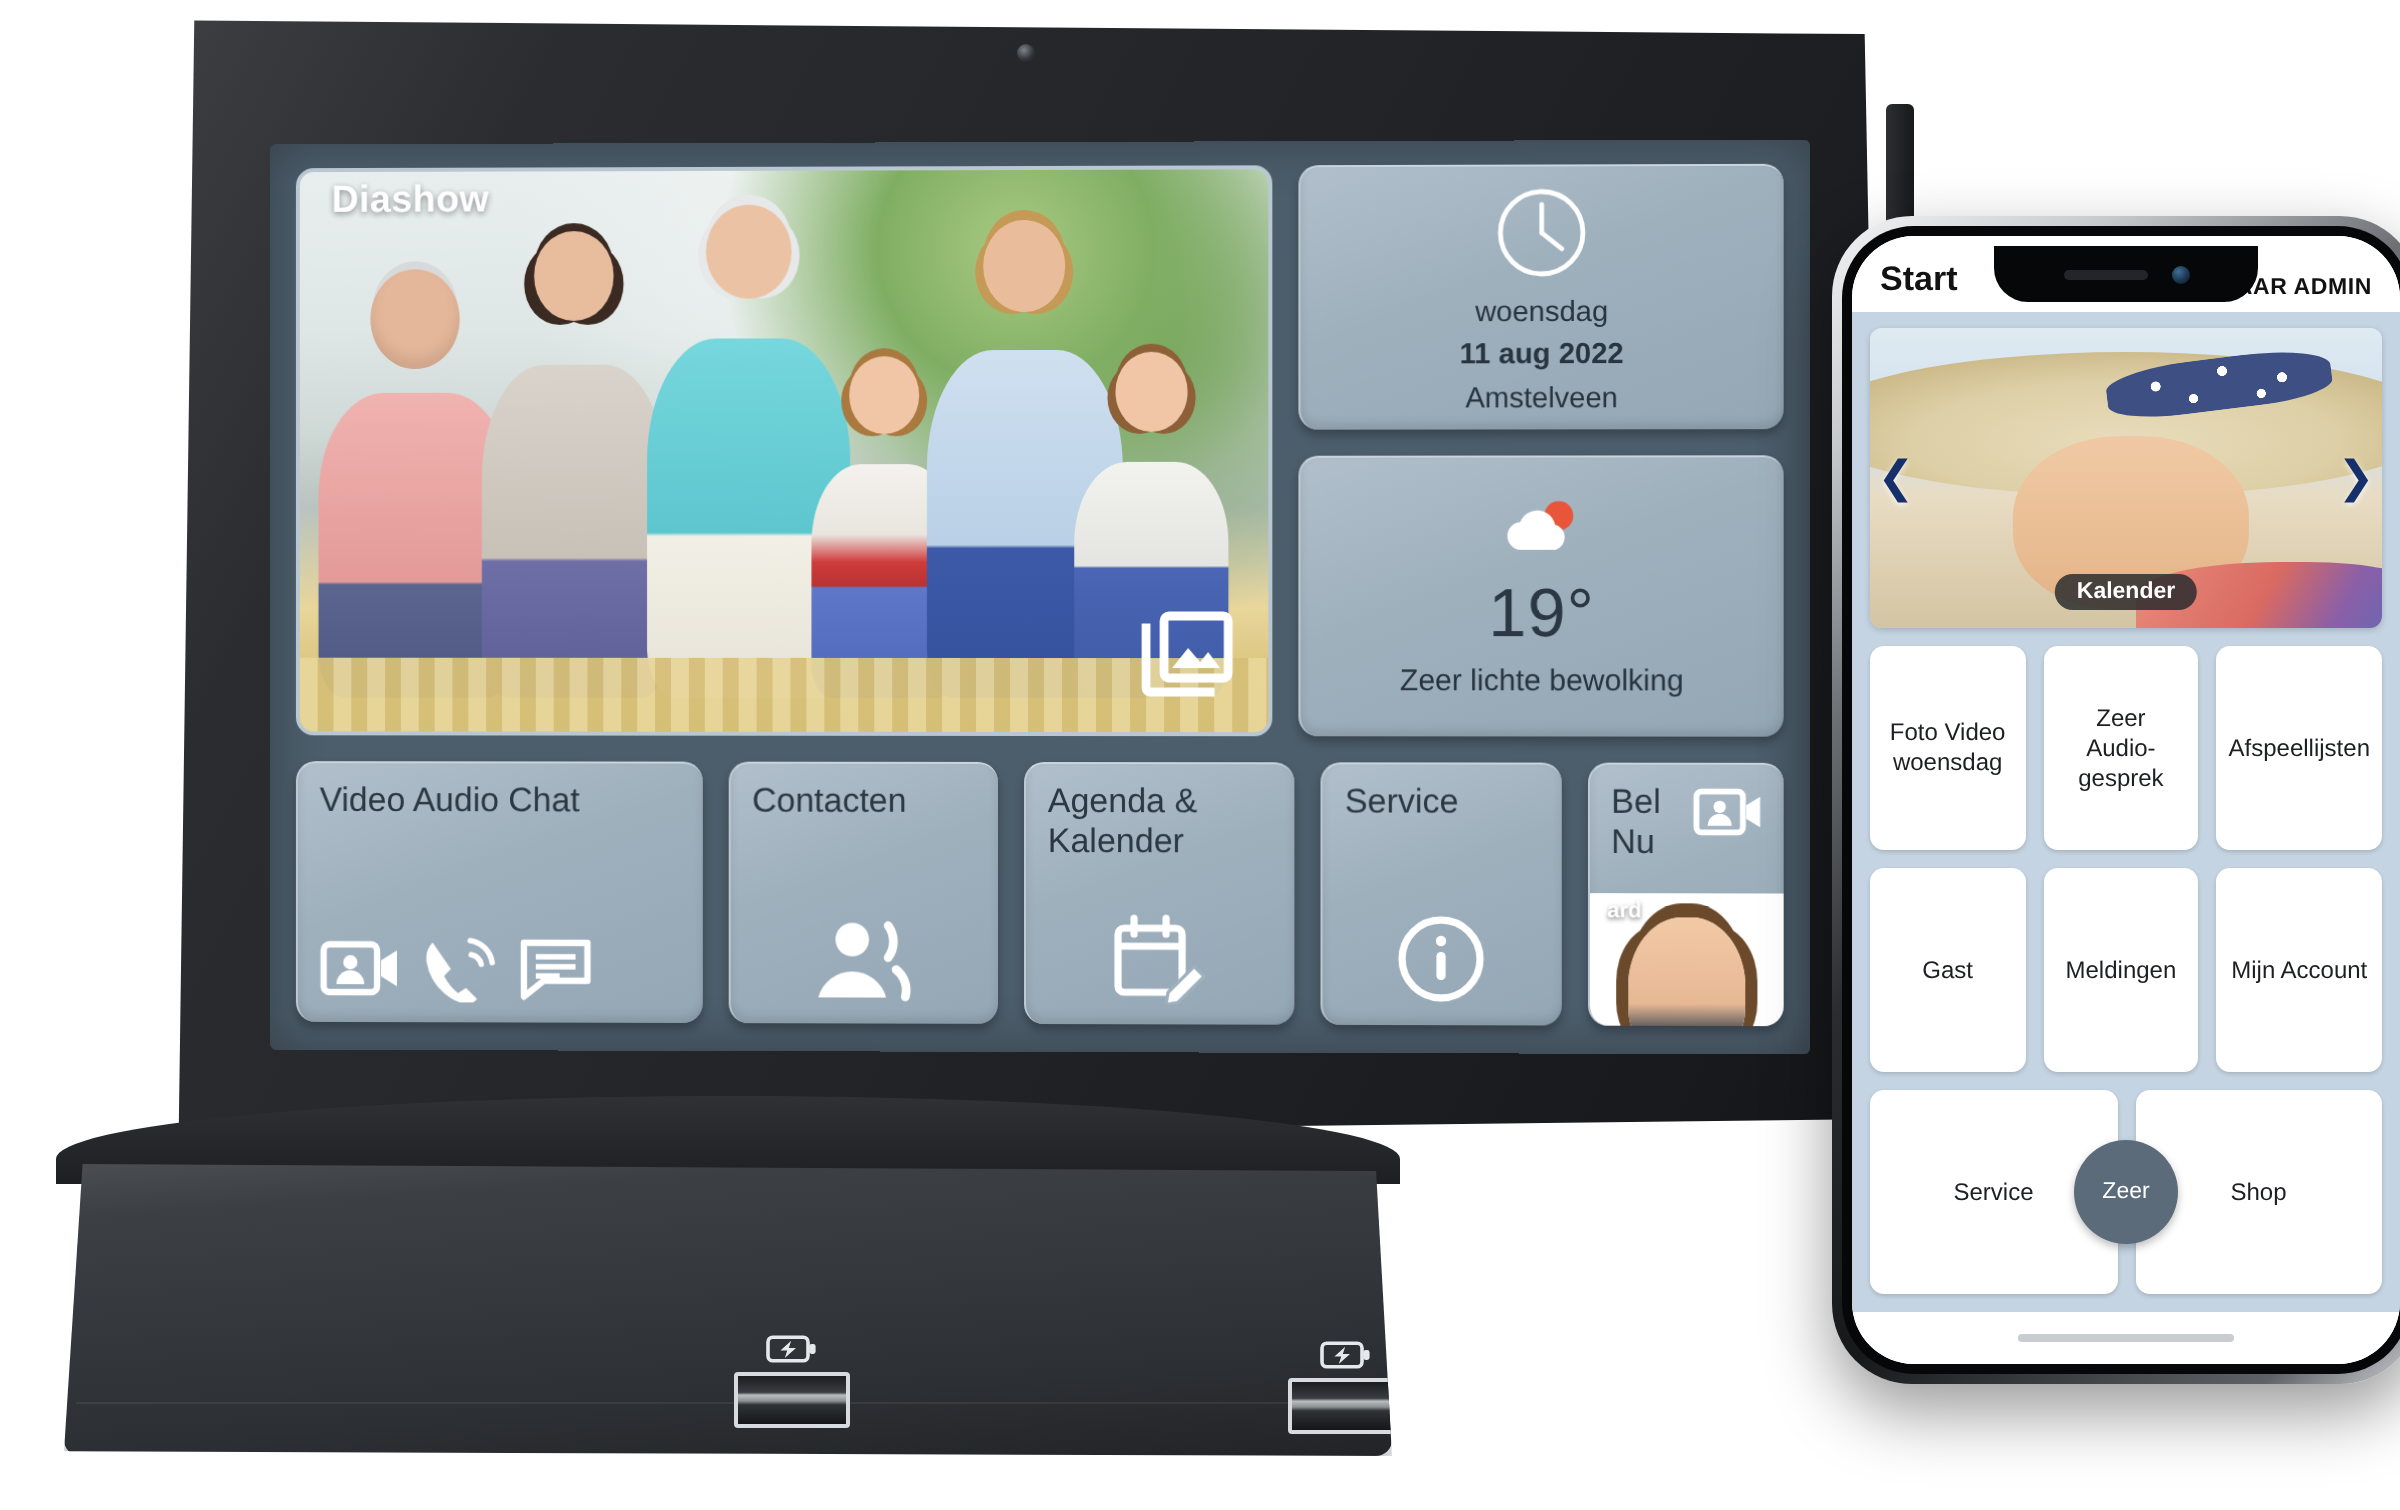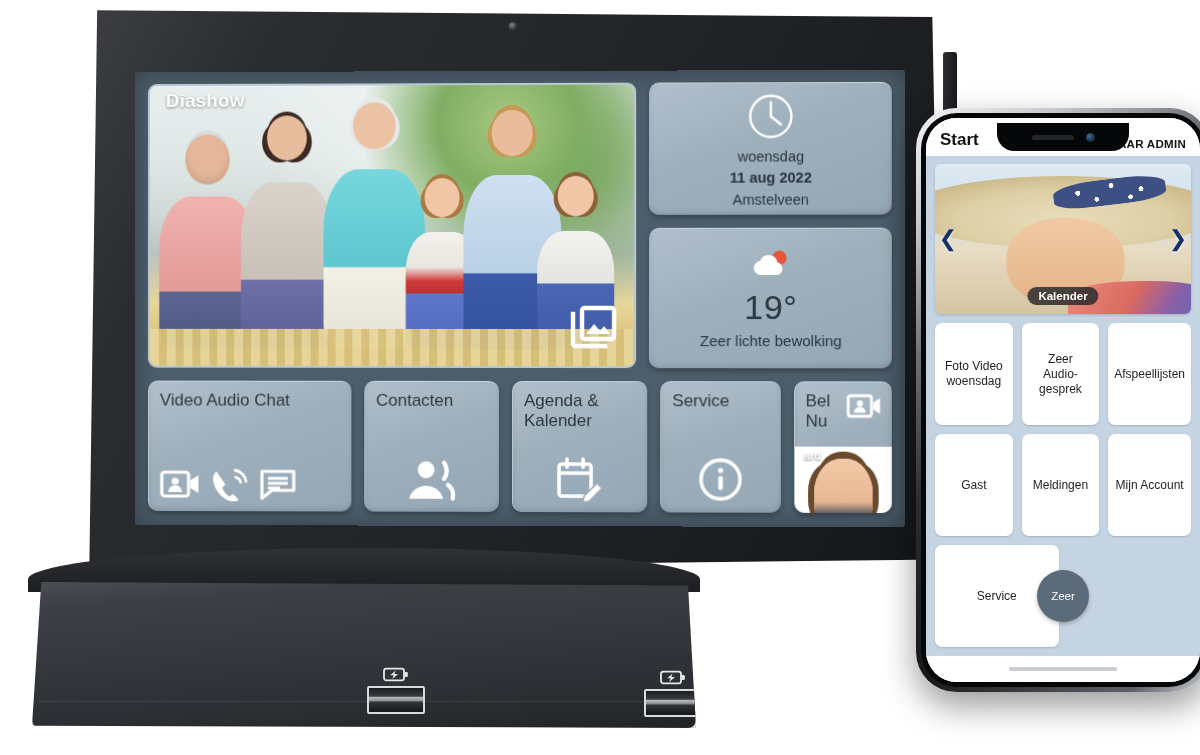--- a/index.html
+++ b/index.html
@@ -729,20 +729,21 @@
             </span>
           </div>
 
           <div class="phone-btn">Afspeellijsten</div>
           <div class="phone-btn">Gast</div>
           <div class="phone-btn">Meldingen</div>
           <div class="phone-btn">Mijn Account</div>
 
           <div id="phone-last-row">
             <div class="phone-btn">Service</div>
+            <div class="phone-btn">Shop</div>
             <div id="phone-gast-button">Zeer</div>
           </div>
 
         </div>
       </div>
 
       <div id="phone-home-indicator-wrap">
         <div id="phone-home-indicator"></div>
       </div>
 

